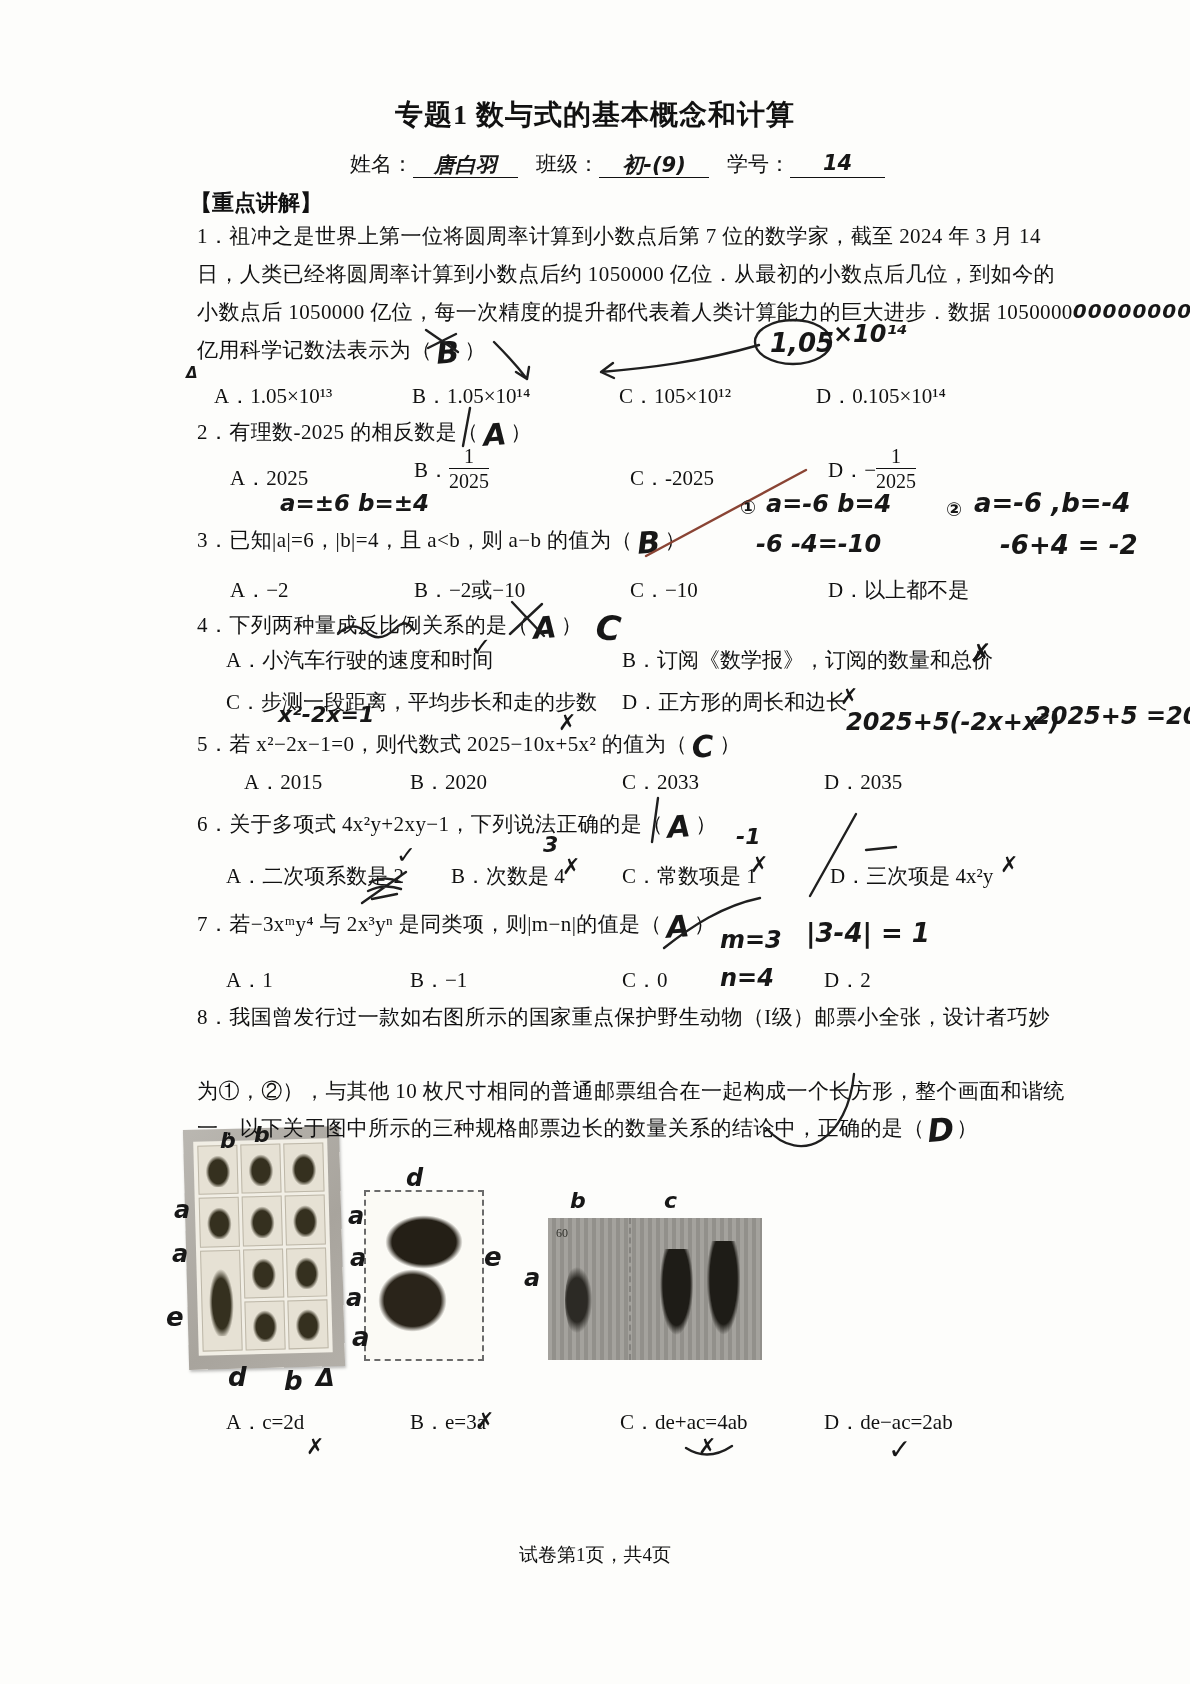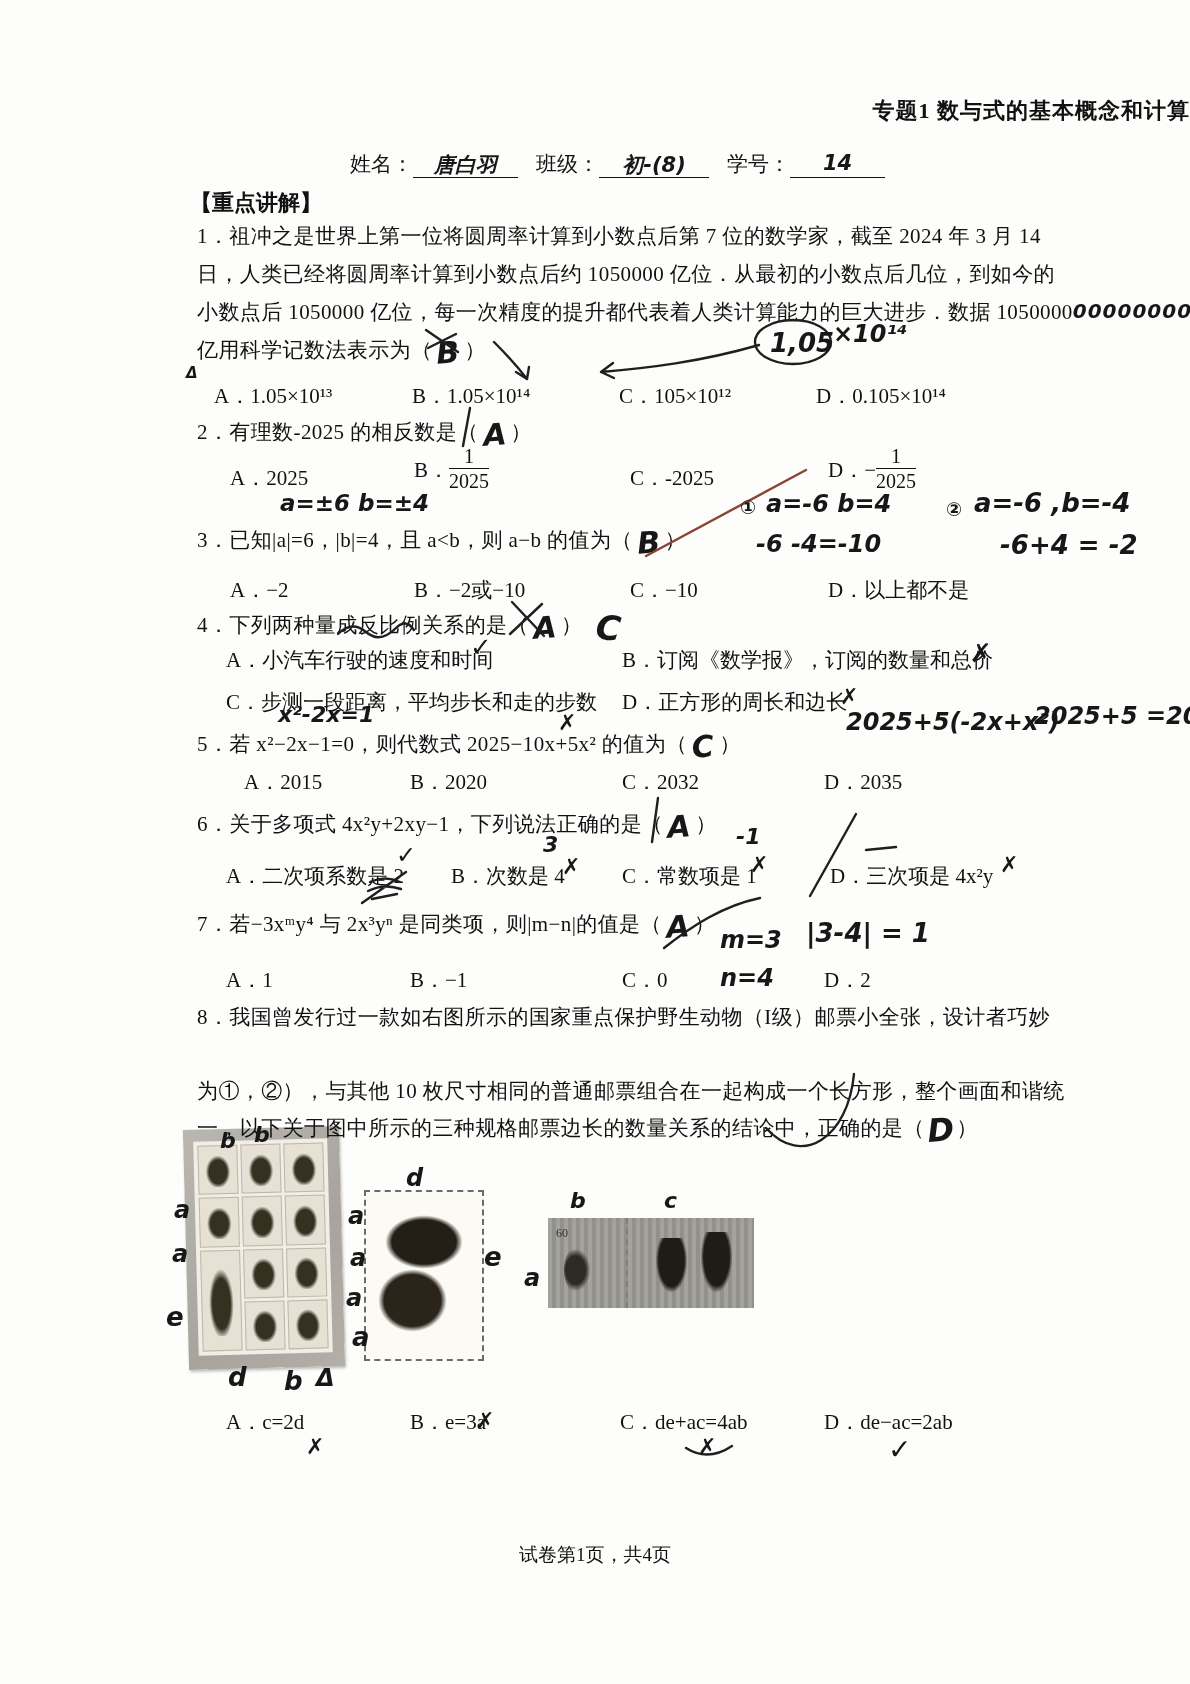--- a/index.html
+++ b/index.html
@@ -1,19 +1,19 @@
 <!DOCTYPE html>
 <html><head>
 <meta charset="utf-8">
 <style>
   html,body{margin:0;padding:0;background:#9a9a9a;}
   .page{position:relative;width:1190px;height:1684px;background:#fdfdfb;
         font-family:"Liberation Serif","DejaVu Serif",serif;color:#111;overflow:hidden;margin:0 auto;}
-  .title{position:absolute;top:96px;left:0;width:100%;text-align:right;
-         font-size:22px;font-weight:bold;letter-spacing:1px;}
+  .title{position:absolute;top:96px;left:0;width:100%;text-align:center;
+         font-size:28px;font-weight:bold;letter-spacing:1px;}
   .student{position:absolute;top:150px;left:350px;font-size:21px;white-space:nowrap;}
   .blank{display:inline-block;border-bottom:1.8px solid #111;text-align:center;
          height:26px;vertical-align:bottom;margin-right:18px;}
   .b1{width:105px}.b2{width:110px}.b3{width:95px}
   .sec{position:absolute;left:190px;top:188px;font-size:22px;font-weight:bold;}
   .pl{position:absolute;left:197px;font-size:21px;letter-spacing:.4px;white-space:nowrap;z-index:2;}
   .optrow{position:absolute;left:0;width:100%;height:34px;z-index:2;}
   .opt{position:absolute;font-size:21px;white-space:nowrap;}
   .hw{font-family:"DejaVu Sans","Liberation Sans",sans-serif;font-style:italic;
       font-weight:600;color:#171717;}
@@ -38,39 +38,39 @@
   .sc{background:#e6e1d4;position:relative;border:.5px solid #bdb7a8;}
   .sc::after{content:"";position:absolute;left:12%;top:14%;right:12%;bottom:14%;
         background:radial-gradient(ellipse at 50% 55%,#35301f 0 45%,transparent 62%);}
   .sc.big{grid-row:span 2;}
   .img2{position:absolute;left:364px;top:1190px;width:116px;height:167px;z-index:1;
         background:#fbfaf5;border:2px dashed #6b6b6b;}
   .yakA{position:absolute;left:16%;top:14%;width:68%;height:32%;
         background:radial-gradient(ellipse at 50% 50%,#241f16 0 58%,transparent 70%);}
   .yakB{position:absolute;left:10%;top:46%;width:60%;height:38%;
         background:radial-gradient(ellipse at 50% 50%,#2a241a 0 58%,transparent 70%);}
-  .img3{position:absolute;left:548px;top:1218px;width:206px;height:90px;z-index:1;
-        background:repeating-linear-gradient(90deg,#a4a29d 0 4px,#92908b 4px 8px);}
+  .img3{position:absolute;left:548px;top:1218px;width:206px;height:142px;z-index:1;
+        background:repeating-linear-gradient(90deg,#a4a29d 0 4px,#92908b 4px 8px);padding-left:8px;}
   .crane{position:absolute;background:radial-gradient(ellipse at 50% 40%,#1e1c17 0 55%,transparent 68%);}
   .c1{left:52%;top:22%;width:16%;height:62%;}
   .c2{left:74%;top:16%;width:16%;height:68%;}
   .c3{left:8%;top:30%;width:14%;height:55%;border-radius:50%;
       background:radial-gradient(ellipse at 40% 50%,#2c2a25 0 40%,transparent 60%);}
   .perf{position:absolute;left:38%;top:0;bottom:0;width:0;border-left:2px dashed #7b7975;opacity:.75;}
   .sixty{position:absolute;left:8px;top:8px;font-size:12px;color:#32322d;z-index:2;
          font-family:"Liberation Serif",serif;}
 </style>
 </head>
 <body>
 
 <div class="page">
 
   <div class="title">专题1 数与式的基本概念和计算</div>
   <div class="student">
-    <span>姓名：</span><span class="blank b1"><span class="hw">唐白羽</span></span><span>班级：</span><span class="blank b2"><span class="hw">初-(8)</span></span><span>学号：</span><span class="blank b3"><span class="hw">14</span></span>
+    <span>姓名：</span><span class="blank b1"><span class="hw">唐白羽</span></span><span>班级：</span><span class="blank b2"><span class="hw">初-(9)</span></span><span>学号：</span><span class="blank b3"><span class="hw">14</span></span>
   </div>
   <div class="sec">【重点讲解】</div>
 
   <div class="pl" style="top:222px">1．祖冲之是世界上第一位将圆周率计算到小数点后第 7 位的数学家，截至 2024 年 3 月 14</div>
   <div class="pl" style="top:260px">日，人类已经将圆周率计算到小数点后约 1050000 亿位．从最初的小数点后几位，到如今的</div>
   <div class="pl" style="top:298px"><span>小数点后 1050000 亿位，每一次精度的提升都代表着人类计算能力的巨大进步．数据 1050000</span><span class="hw zeros">00000000Q</span></div>
   <div class="pl" style="top:336px"><span>亿用科学记数法表示为（</span><span class="hw ansin">B</span><span>）</span></div>
   <div class="optrow" style="top:382px">
     <span class="opt" style="left:214px">A．1.05×10¹³</span>
     <span class="opt" style="left:412px">B．1.05×10¹⁴</span>
@@ -101,21 +101,21 @@
   </div>
   <div class="optrow" style="top:646px">
     <span class="opt" style="left:226px">A．小汽车行驶的速度和时间</span>
     <span class="opt" style="left:622px">B．订阅《数学报》，订阅的数量和总价</span>
   </div>
 
   <div class="pl" style="top:730px"><span>5．若 x²−2x−1=0，则代数式 2025−10x+5x² 的值为（</span><span class="hw ansin">C</span><span>）</span></div>
   <div class="optrow" style="top:768px">
     <span class="opt" style="left:244px">A．2015</span>
     <span class="opt" style="left:410px">B．2020</span>
-    <span class="opt" style="left:622px">C．2032</span>
+    <span class="opt" style="left:622px">C．2033</span>
     <span class="opt" style="left:824px">D．2035</span>
   </div>
 
   <div class="pl" style="top:810px"><span>6．关于多项式 4x²y+2xy−1，下列说法正确的是（</span><span class="hw ansin">A</span><span>）</span></div>
   <div class="optrow" style="top:862px">
     <span class="opt" style="left:226px">A．二次项系数是 2</span>
     <span class="opt" style="left:451px">B．次数是 4</span>
     <span class="opt" style="left:622px">C．常数项是 1</span>
     <span class="opt" style="left:830px">D．三次项是 4x²y</span>
   </div>

